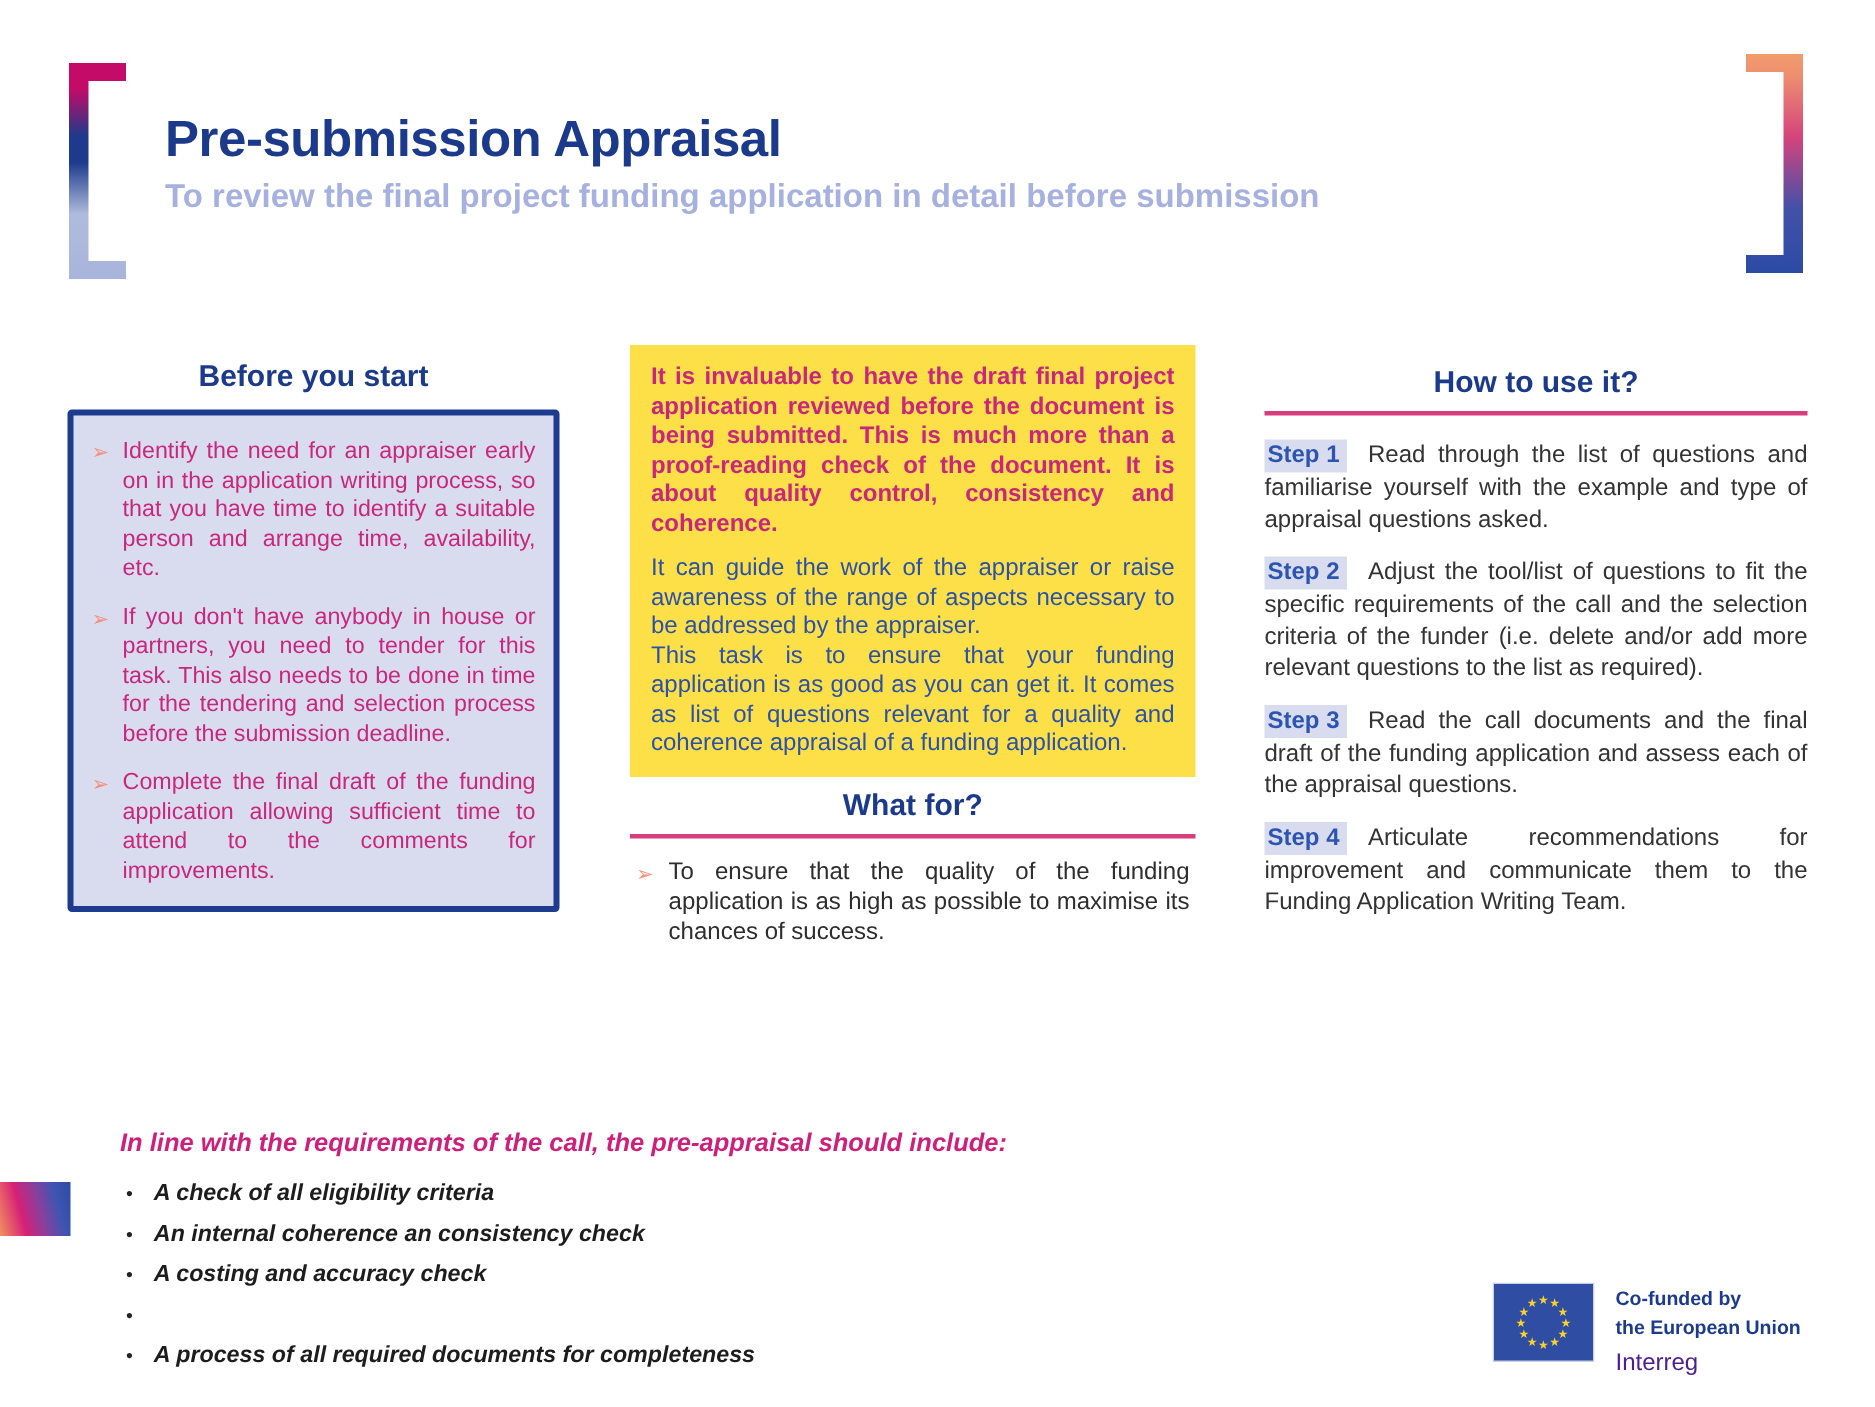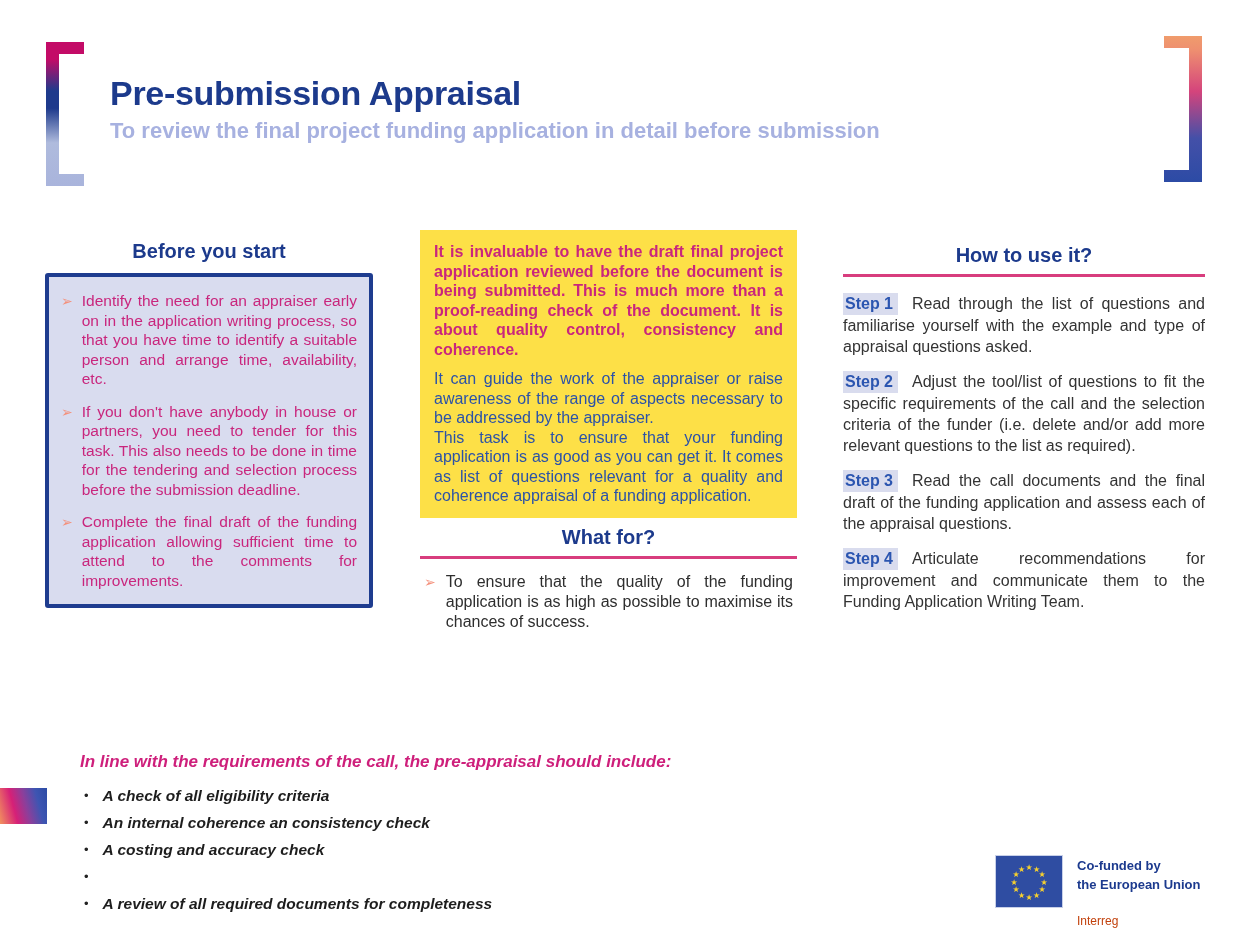--- a/index.html
+++ b/index.html
@@ -91,21 +91,21 @@
   
   .urbact {
     position: absolute; left: 845px; top: 858px;
     font-size: 35px; font-weight: 700; letter-spacing: -1px;
   }
   .urbact-urb { color: #1D2E6E; }
   .urbact-act { color: #B3BADF; }
   .eu-flag { position: absolute; left: 995px; top: 855px; }
   .cofunded { position: absolute; left: 1077px; top: 856px; }
   .cofunded-line { font-size: 13px; font-weight: 700; color: #1C3A8E; line-height: 19px; }
-  .interreg { font-size: 12px; color: #c2410c; margin-top: 20px; }
+  .interreg { font-size: 16px; color: #4c1d95; margin-top: 6px; }
 </style>
 </head>
 <body>
 
 <div class="page">
 
   <svg class="bracket bracket-left" width="38" height="144" viewBox="0 0 38 144">
     <defs>
       <linearGradient id="gradL" x1="0" y1="0" x2="0" y2="1">
         <stop offset="0%" stop-color="#C30B67"></stop>
@@ -204,21 +204,21 @@
     </div>
     <div class="req-item">
       <span class="req-dot">•</span>
       <span class="req-text">A costing and accuracy check</span>
     </div>
     <div class="req-item">
       <span class="req-dot">•</span>
     </div>
     <div class="req-item">
       <span class="req-dot">•</span>
-      <span class="req-text">A review of all required documents for completeness</span>
+      <span class="req-text">A process of all required documents for completeness</span>
     </div>
   </div>
 
 
   <svg class="eu-flag" width="68" height="53" viewBox="0 0 68 53">
     <rect x="0.5" y="0.5" width="67" height="52" fill="#2F4DA2" stroke="#C8D0E8" stroke-width="1"></rect>
     <g fill="#F8D12E" font-size="8" text-anchor="middle" font-family="'DejaVu Sans', sans-serif">
       <text x="34" y="14.5">★</text>
       <text x="41.5" y="16.5">★</text>
       <text x="47" y="22">★</text>

